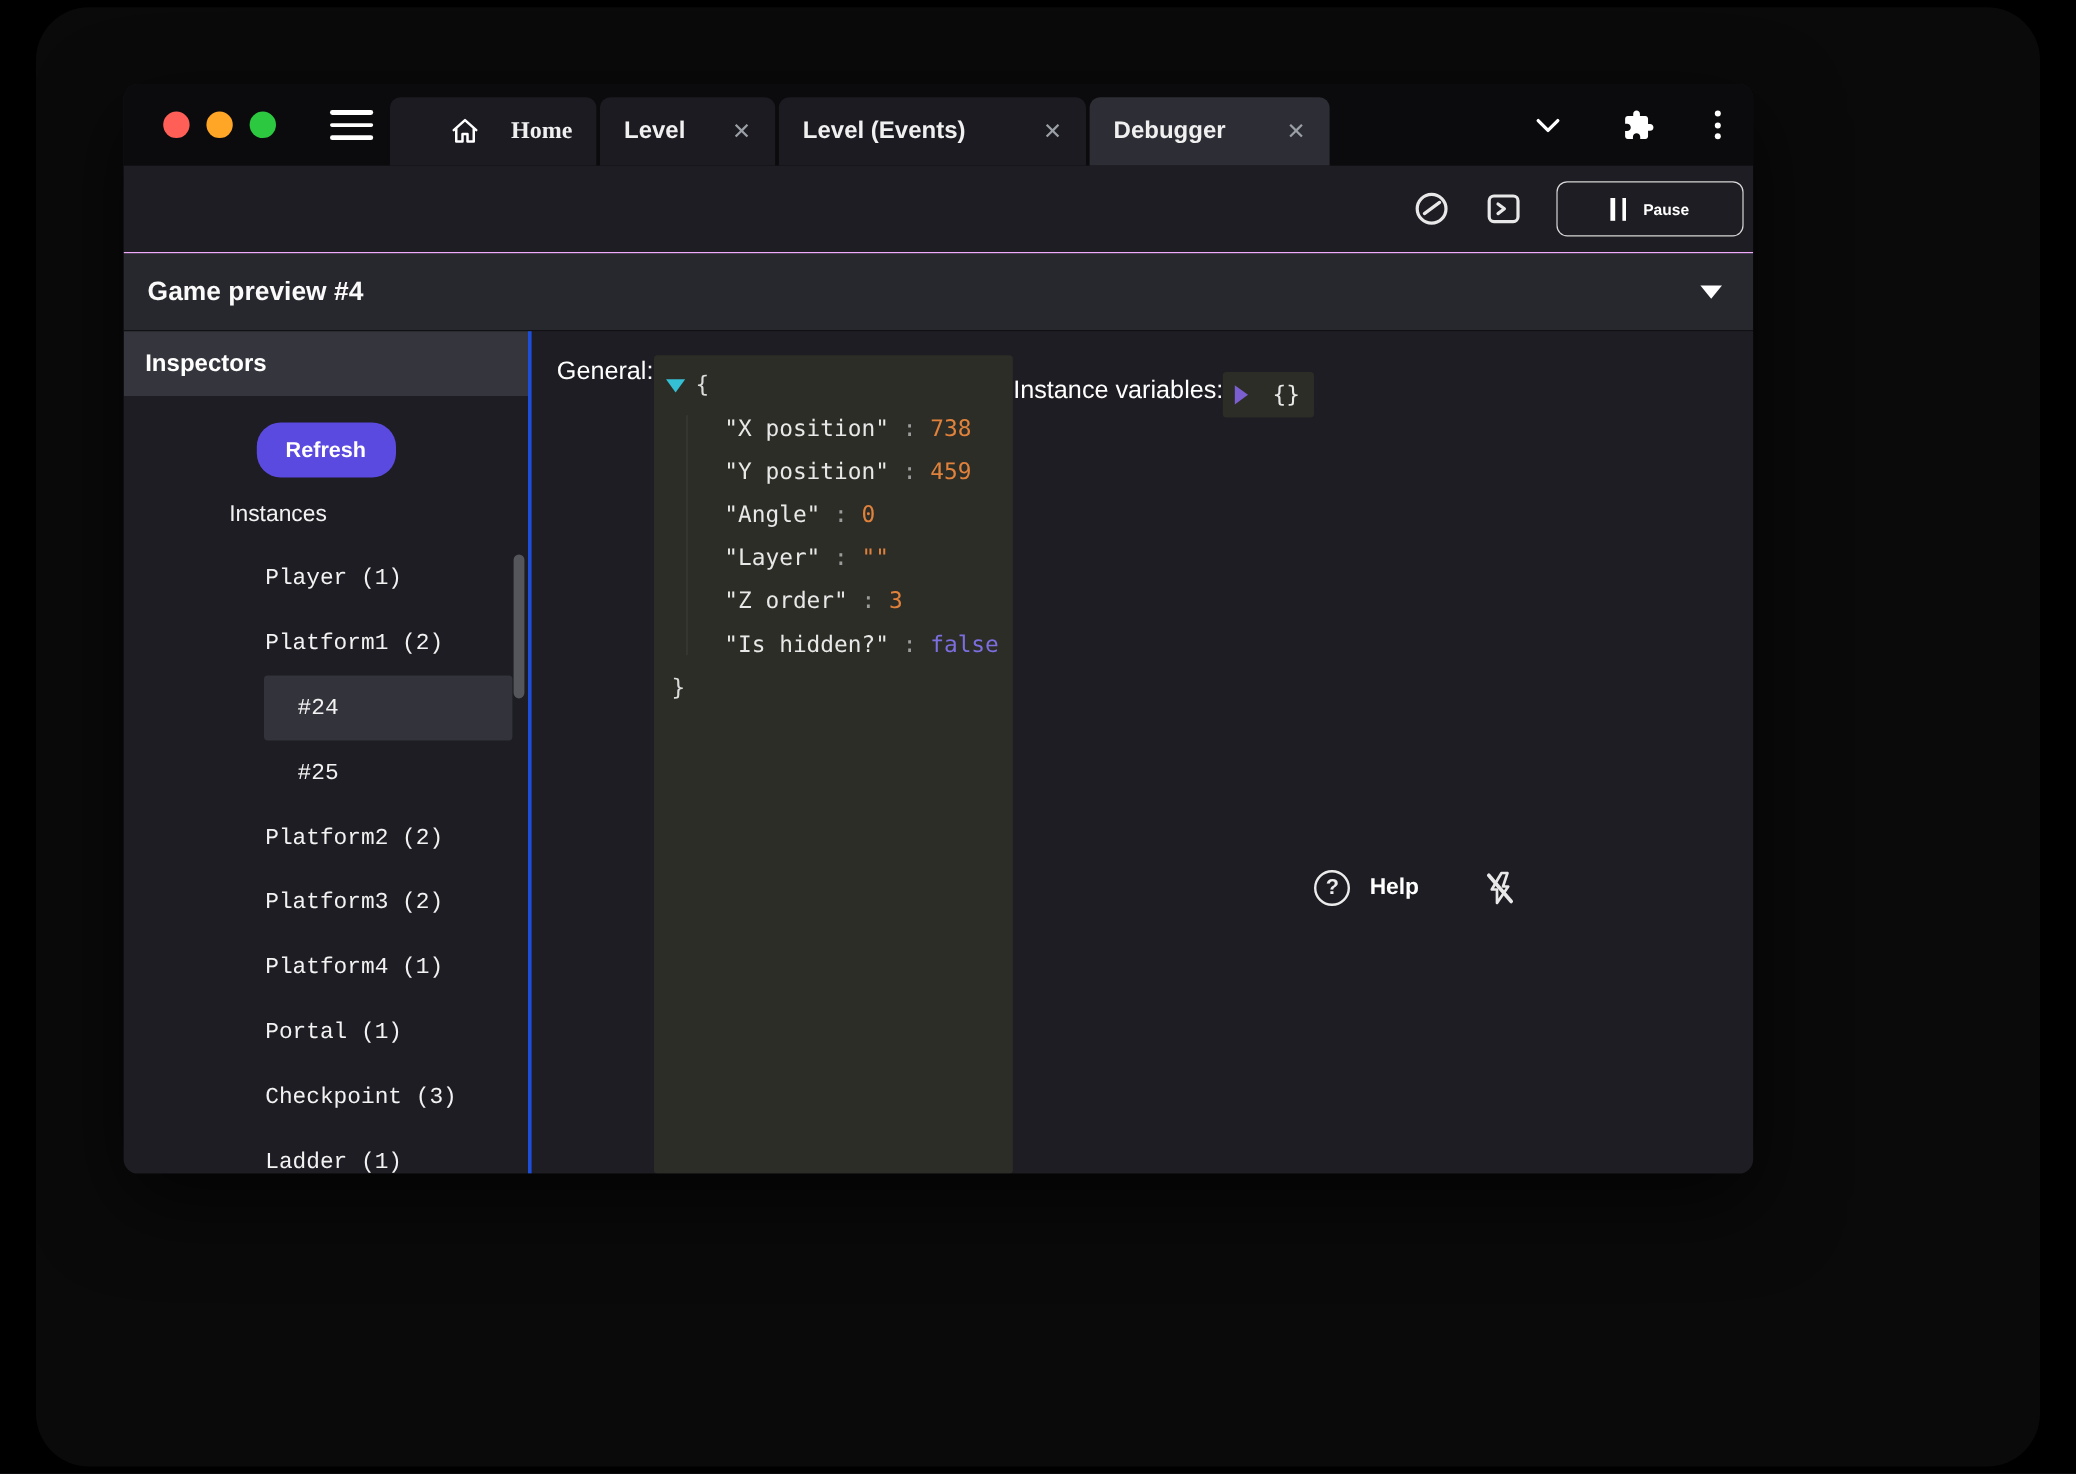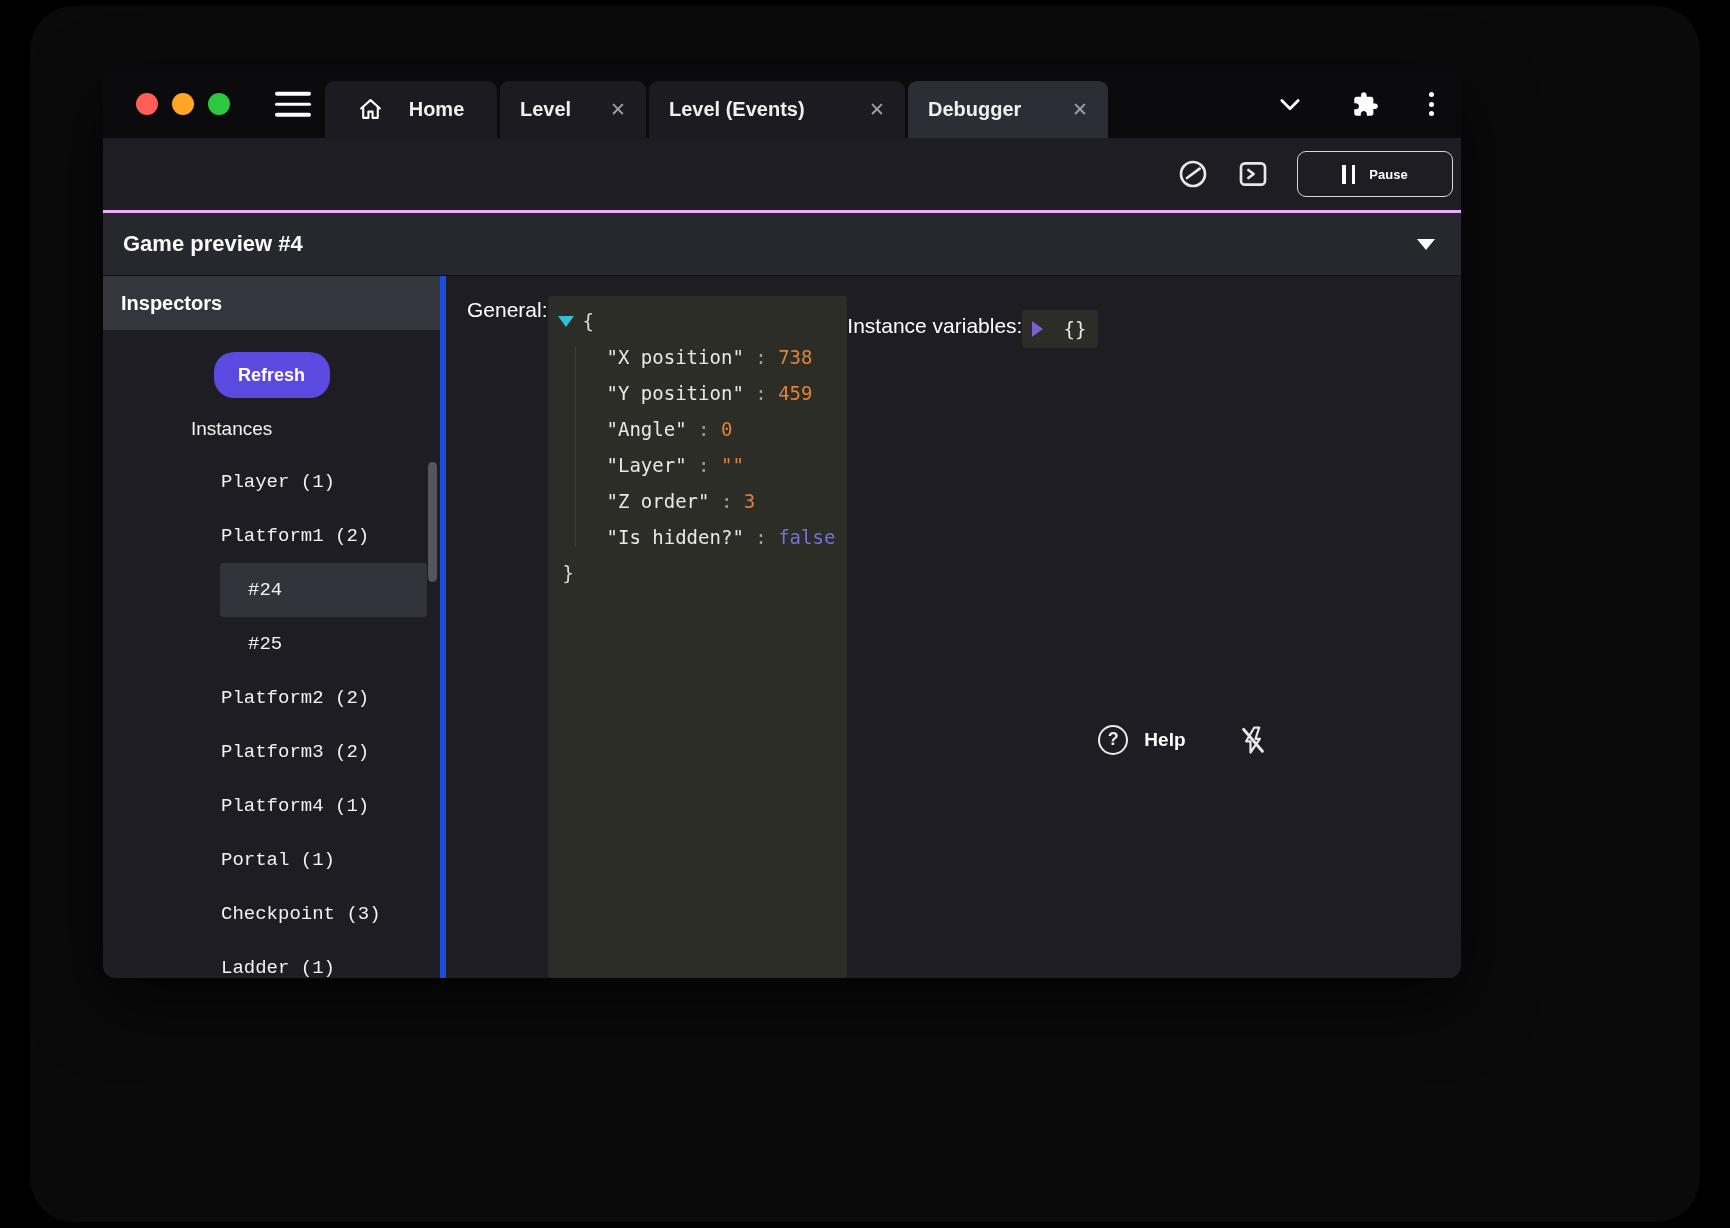--- a/index.html
+++ b/index.html
@@ -23,21 +23,21 @@
   .tabbar { height:68px; background:#0b0b0d; position:relative; flex:none; }
   .traffic { position:absolute; left:33px; top:50%; transform:translateY(-50%); display:flex; gap:14px; }
   .light { width:22px; height:22px; border-radius:50%; }
   .hamburger { position:absolute; left:172px; top:50%; transform:translateY(-50%);
     width:36px; display:flex; flex-direction:column; gap:7px; cursor:pointer; }
   .hamburger span { height:3.5px; background:#ffffff; border-radius:2px; }
   .tabs { position:absolute; left:222px; bottom:0; display:flex; gap:3px; height:57px; }
   .tab { background:#1b1b21; border-radius:9px 9px 0 0; display:flex; align-items:center;
     padding:0 20px; color:#f0f0f0; font-size:20px; font-weight:bold; box-sizing:border-box; cursor:pointer; }
   .tab.active { background:#2d2d35; }
-  .tabs .tab:nth-child(1){ width:172px; justify-content:center; gap:26px; }
+  .tabs .tab:nth-child(1){ width:172px; justify-content:flex-end; gap:26px;font-family:Liberation Serif, serif; }
   .tabs .tab:nth-child(2){ width:146px; justify-content:space-between; }
   .tabs .tab:nth-child(3){ width:256px; justify-content:space-between; }
   .tabs .tab:nth-child(4){ width:200px; justify-content:space-between; }
   .tab .close { color:#9aa0a6; font-size:19px; font-weight:normal; margin-left:12px; }
   .tabbar-icons { position:absolute; right:25px; top:50%; transform:translateY(-50%);
     display:flex; align-items:center; gap:48px; }
   .kebab { display:flex; flex-direction:column; gap:4.5px; cursor:pointer; padding:2px; }
   .kebab i { width:5px; height:5px; border-radius:50%; background:#fff; }
 
   
@@ -45,31 +45,31 @@
     justify-content:flex-end; gap:28px; padding-right:8px; flex:none; }
   .icon-btn { cursor:pointer; display:flex; align-items:center; }
   .pause-btn { width:156px; height:46px; border:1.5px solid #d8d8d8; border-radius:9px;
     background:transparent; display:flex; align-items:center; justify-content:center; gap:14px;
     color:#ffffff; font-size:13px; font-weight:bold; cursor:pointer; box-sizing:border-box;
     font-family:"Liberation Sans", sans-serif; }
   .pause-bars { display:flex; gap:6px; }
   .pause-bars i { width:3.5px; height:19px; background:#fff; }
 
   
-  .preview-header { height:66px; background:#27272e; border-top:3px solid #f0abfc;
+  .preview-header { height:66px; background:#27272e; border-top:1px solid #f0abfc;
     border-bottom:1px solid #111114; display:flex; align-items:center;
     padding:0 26px 0 20px; flex:none; box-sizing:border-box; }
   .preview-title { flex:1; color:#fafafa; font-size:22px; font-weight:bold; }
   .tri-down-sm { width:0; height:0; border-left:9px solid transparent;
     border-right:9px solid transparent; border-top:11px solid #ffffff; cursor:pointer; }
 
   
   .content { flex:1; display:flex; min-height:0; }
   .sidebar { width:337px; flex:none; position:relative; overflow:hidden;
-    border-right:6px solid #1d4ed8; }
+    border-right:3px solid #1d4ed8; }
   .sidebar-header { height:54px; background:#35353d; color:#ffffff; font-size:20px;
     font-weight:bold; line-height:54px; padding-left:18px; }
   .refresh-btn { display:block; margin:22px auto 0; width:116px; height:46px;
     background:#5b4ae0; color:#fff; font-weight:bold; font-size:18px; border:none;
     border-radius:20px; cursor:pointer; font-family:"Liberation Sans", sans-serif; }
   .instances-label { margin-top:20px; padding-left:88px; color:#f2f2f2; font-size:19px; }
   .tree { margin-top:15px;font-family:Liberation Mono, monospace; }
   .tree-item { height:54px; line-height:54px; color:#f2f2f2; font-size:19px;
     padding-left:118px; cursor:pointer; }
   .tree-item.level2 { padding-left:145px; }

